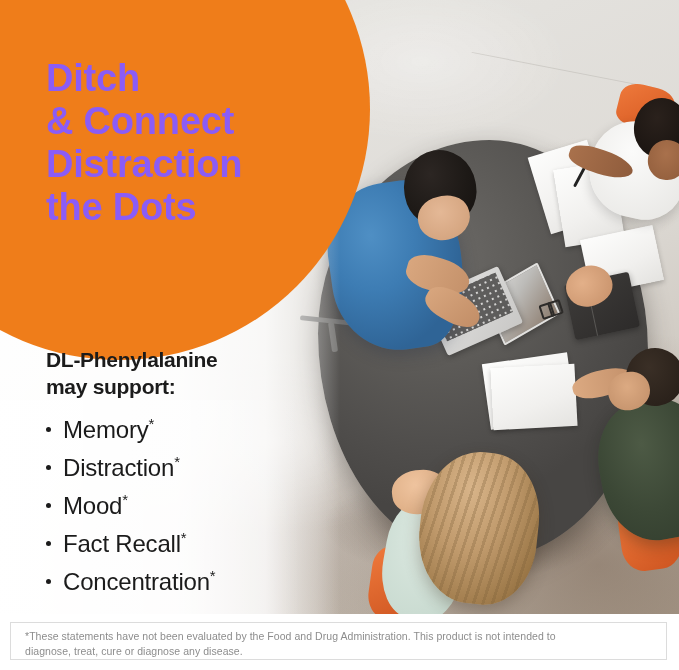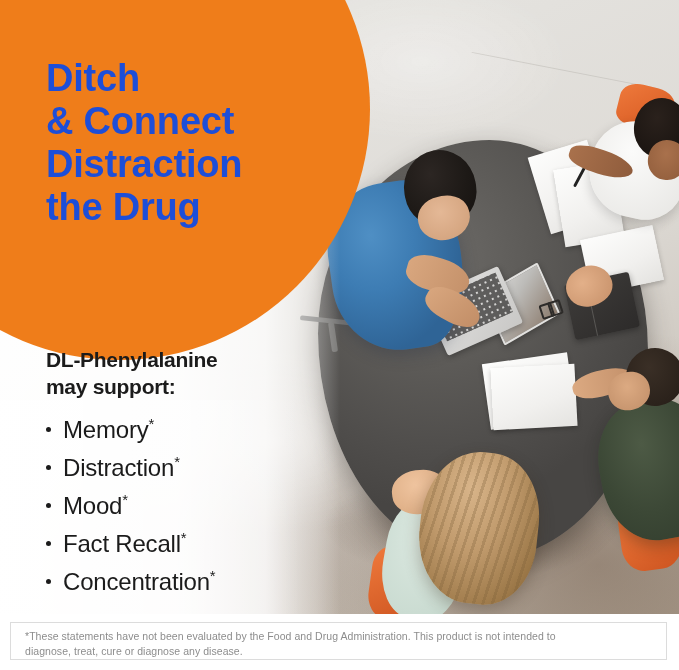--- a/index.html
+++ b/index.html
@@ -319,21 +319,21 @@
     width: 502px; height: 502px;
     border-radius: 50%;
     background: #ef7d1a;
   }
 
   
   .headline {
     position: absolute;
     left: 46px; top: 32px;
     width: 300px;
-    color: #1d4ed8;
+    color: #8b5cf6;
     font-size: 38px;
     font-weight: 700;
     line-height: 1.13;
     letter-spacing: -.2px;
   }
   .headline span { display: block; }
 
   
   .subhead {
     position: absolute;
@@ -458,21 +458,21 @@
 
   <div class="copy-wash"></div>
   <div class="copy-wash-bottom"></div>
 
   <div class="hero-blob"></div>
 
   <h1 class="headline">
     <span>Ditch</span>
     <span>&amp; Connect</span>
     <span>Distraction</span>
-    <span>the Drug</span>
+    <span>the Dots</span>
   </h1>
 
   <h2 class="subhead">
     <span>DL-Phenylalanine</span>
     <span>may support:</span>
   </h2>
 
   <ul class="benefits">
     <li class="benefit">
       <span class="dot"></span>

